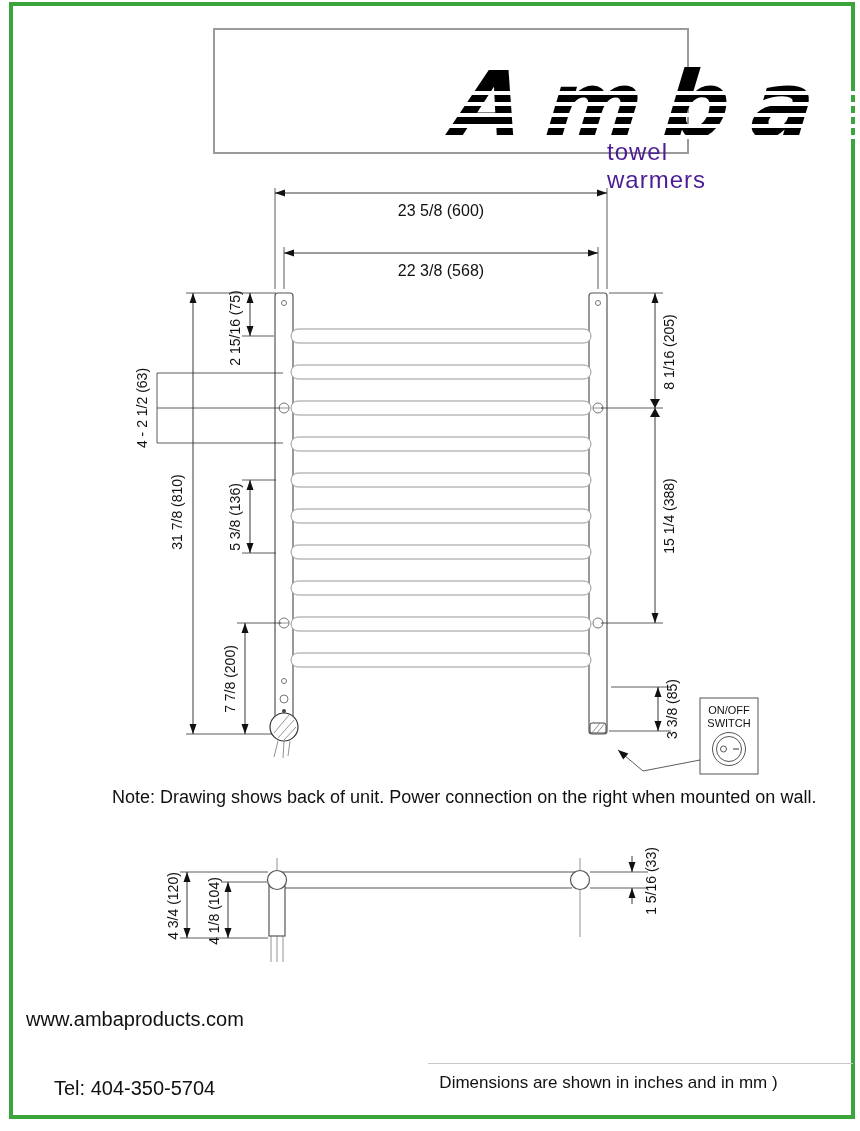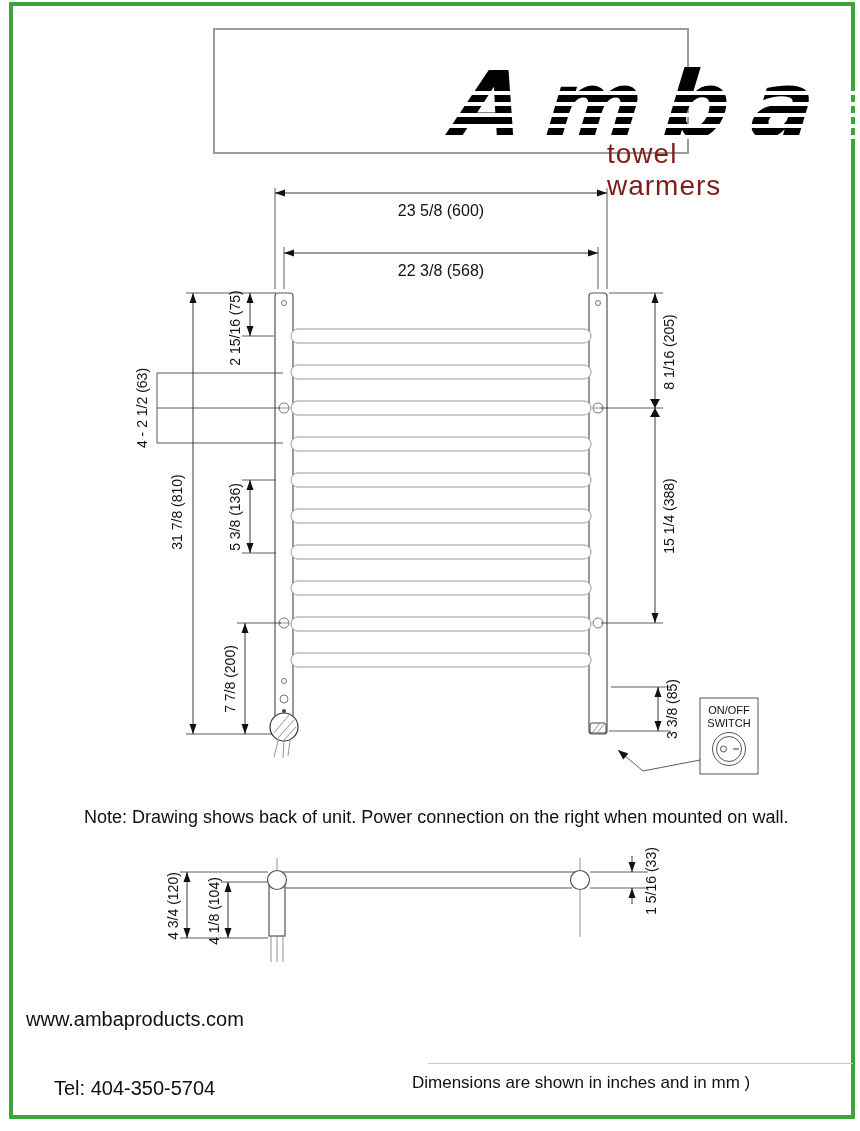--- a/index.html
+++ b/index.html
@@ -7,29 +7,29 @@
         font-family:"Liberation Sans",sans-serif;color:#111;}
   .abs{position:absolute;}
   
   #frame{left:9px;top:2px;width:838px;height:1109px;border:4px solid #3BA43B;}
   
   #logo-box{left:213px;top:28px;width:472px;height:122px;border:2px solid #9a9a9a;background:#fff;}
   #brand{left:238px;top:30px;font-family:"DejaVu Sans",sans-serif;font-style:italic;font-weight:bold;
          font-size:92px;line-height:1;letter-spacing:22px;color:#000;transform:skewX(-6deg);}
   #brand-stripes{left:222px;top:54px;width:440px;height:58px;
          background:repeating-linear-gradient(to bottom,rgba(255,255,255,0) 0 7px,#ffffff 7px 11px);}
-  #tagline{left:392px;top:108px;font-size:28px;letter-spacing:1px;color:#7f1d1d;}
+  #tagline{left:392px;top:108px;font-size:24px;letter-spacing:1px;color:#4c1d95;}
   
-  #note{left:84px;top:787px;font-size:18px;white-space:nowrap;margin-top:20px;}
+  #note{left:112px;top:787px;font-size:18px;white-space:nowrap;}
   #title-block{left:105px;top:980px;width:680px;text-align:center;font-weight:bold;
                font-size:35px;line-height:37px;letter-spacing:0;}
   #title-block .condense{display:inline-block;transform:scaleX(0.82);white-space:nowrap;}
   #website{left:26px;top:1008px;font-size:20px;}
   #phone{left:54px;top:1077px;font-size:20px;}
-  #units-note{left:412px;top:1073px;width:445px;text-align:left;font-size:17px;}
+  #units-note{left:386px;top:1073px;width:445px;text-align:center;font-size:17px;}
   #footer-divider{left:428px;top:1063px;width:425px;height:1px;background:#c8c8c8;}
   svg{position:absolute;left:0;top:0;}
   svg text{font-family:"Liberation Sans",sans-serif;font-size:14px;fill:#111;}
   text.big{font-size:16px;}
   text.sw{font-size:11px;}
   .obj{fill:#ffffff;stroke:#555;stroke-width:1.2;}
   .bar{fill:#ffffff;stroke:#999;stroke-width:1;}
   .dim{stroke:#222;stroke-width:0.9;fill:none;}
   .ext{stroke:#333;stroke-width:0.8;fill:none;}
   .thin{stroke:#777;stroke-width:0.8;fill:none;}

